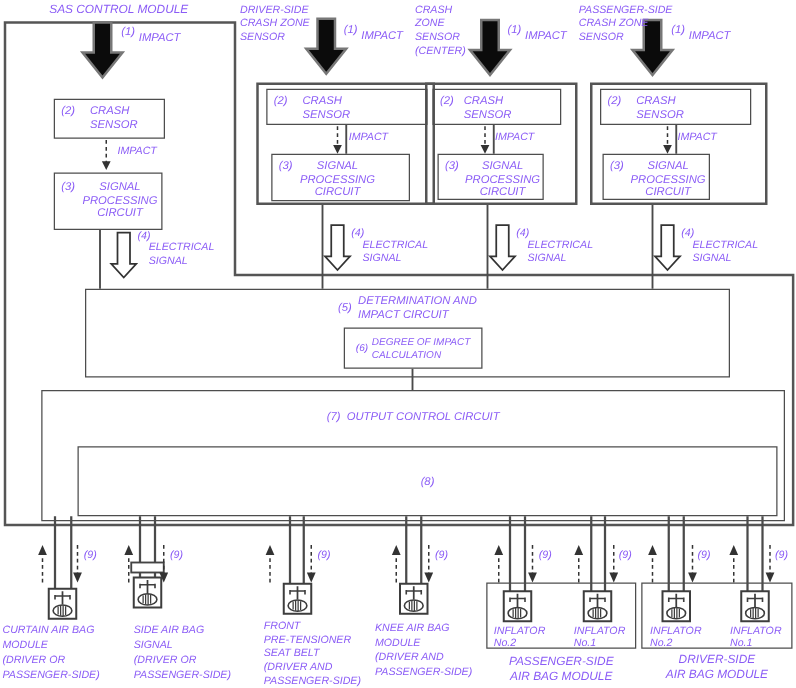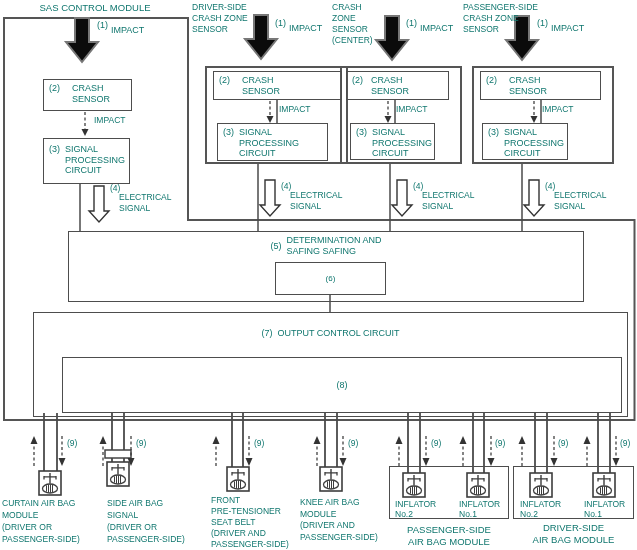--- a/index.html
+++ b/index.html
@@ -1,27 +1,27 @@
 <!DOCTYPE html>
 <html><head>
 <meta charset="utf-8">
 <style>
   html,body{margin:0;padding:0;background:#fff;}
   #stage{position:relative;width:637px;height:550px;background:#fff;overflow:hidden;
-         font-family:"Liberation Sans",sans-serif;color:#0f766e;}
+         font-family:"Liberation Sans",sans-serif;color:#8b5cf6;font-style:italic;}
   #lines{position:absolute;left:0;top:0;z-index:1;}
   .t{position:absolute;z-index:2;font-size:8.5px;line-height:11px;white-space:pre-line;}
   .bx{position:absolute;z-index:2;border:1.5px solid #4d4d4d;box-sizing:border-box;
       display:flex;gap:5px;padding:3px 2px 2px 5px;background:transparent;font-size:9px;line-height:11px;}
   .bx .num{flex:none;}
   .bx .lbl{white-space:pre-line;}
   .outer2{border-width:2px;border-color:#555;}
   .crash .lbl{width:50px;}
   .crash{gap:12px;}
-  .spc .lbl{width:62px;line-height:10.5px;}
+  .spc .lbl{width:62px;line-height:10.5px;text-align:center;}
   .imp1{position:absolute;z-index:2;display:flex;gap:3px;font-size:9px;}
   .imp1 .word{margin-top:5px;}
   .sig4{position:absolute;z-index:2;font-size:8.5px;}
   .cap{font-size:9.5px;text-align:center;}
   .ctr{display:flex;justify-content:center;align-items:center;gap:5px;}
 </style>
 </head>
 <body>
 
 <div id="stage">
@@ -236,24 +236,26 @@
 <div class="t" style="left:422px;top:190px;">ELECTRICAL
 SIGNAL</div>
 <div class="sig4" style="left:545px;top:181px;">(4)</div>
 <div class="t" style="left:554px;top:190px;">ELECTRICAL
 SIGNAL</div>
 
 <div class="bx" style="left:68px;top:231px;width:516px;height:71px;padding:0;"></div>
 <div class="t ctr" style="left:68px;top:234px;width:516px;height:24px;font-size:9px;">
   <span>(5)</span>
   <span>DETERMINATION AND
-SAFING SAFING</span>
+IMPACT CIRCUIT</span>
 </div>
 <div class="bx" style="left:275px;top:262px;width:111px;height:33px;padding:0;align-items:center;justify-content:center;gap:3px;font-size:8px;line-height:10px;">
   <span class="num">(6)</span>
+  <span class="lbl">DEGREE OF IMPACT
+CALCULATION</span>
 </div>
 
 <div class="bx" style="left:33px;top:312px;width:595px;height:105px;padding:0;"></div>
 <div class="t ctr" style="left:33px;top:328px;width:595px;font-size:9px;">
   <span>(7)</span>
   <span>OUTPUT CONTROL CIRCUIT</span>
 </div>
 
 <div class="bx" style="left:62px;top:357px;width:560px;height:56px;padding:0;"></div>
 <div class="t ctr" style="left:62px;top:363px;width:560px;height:44px;font-size:9px;">

